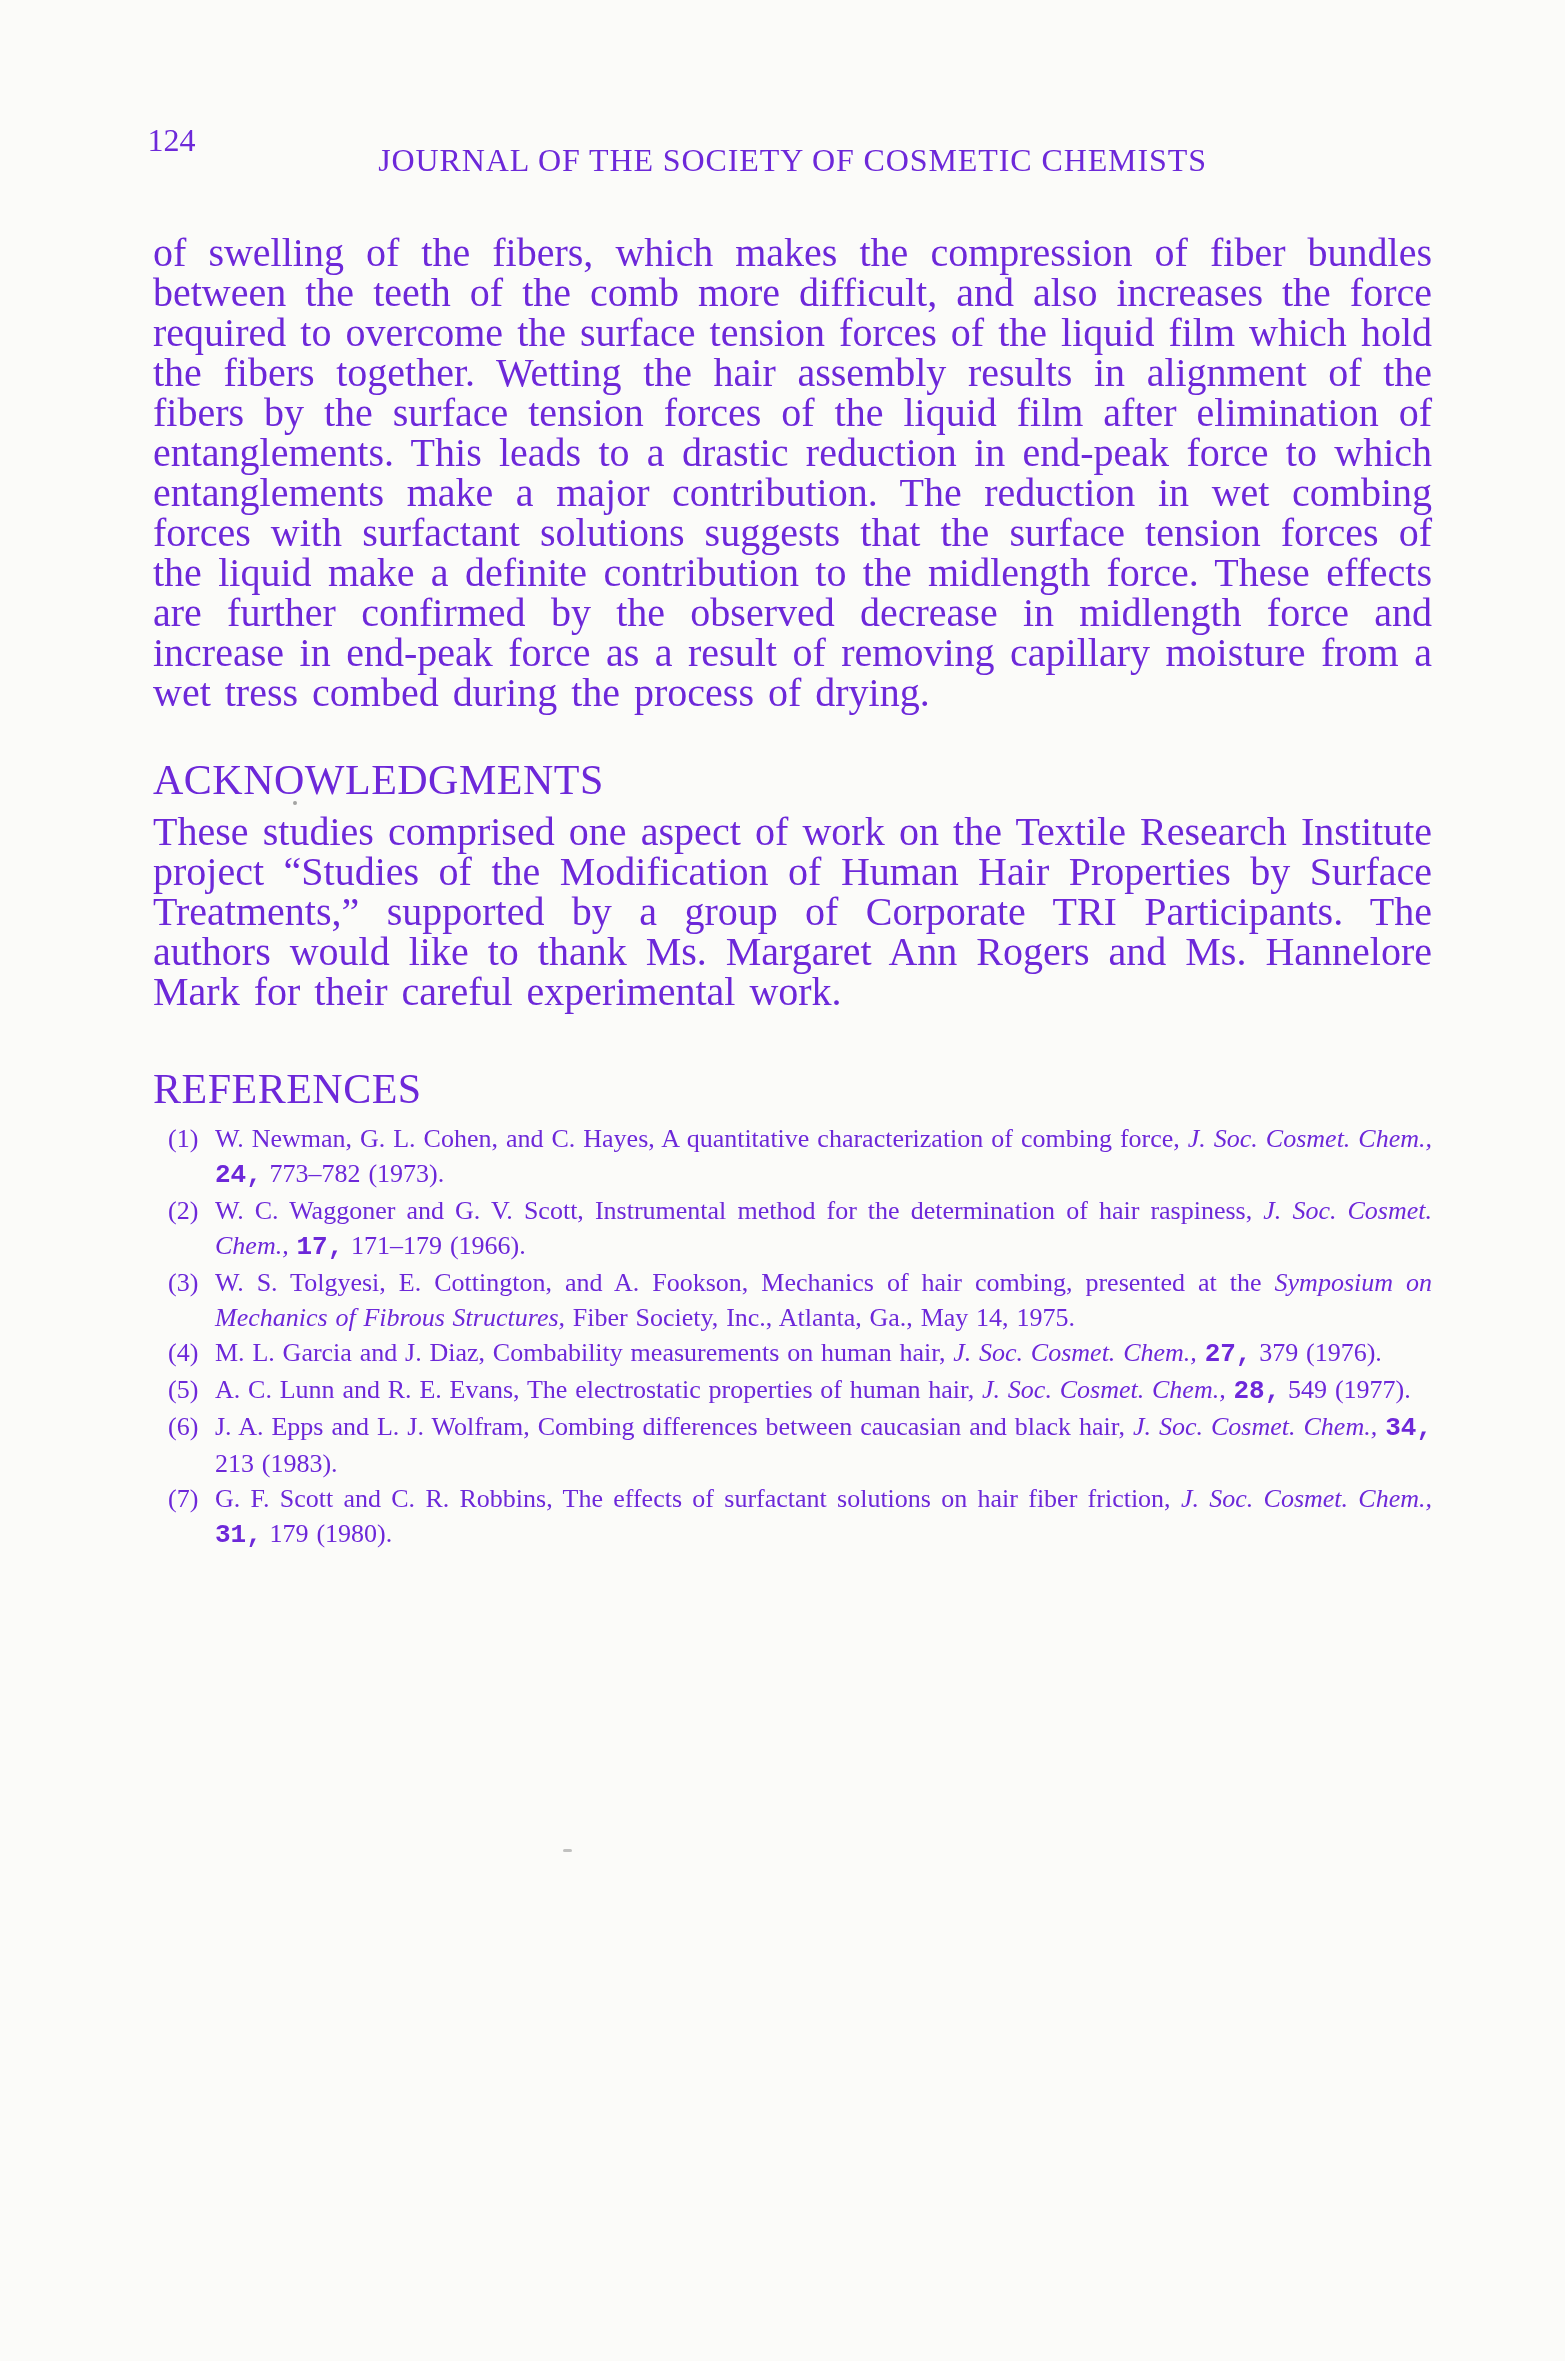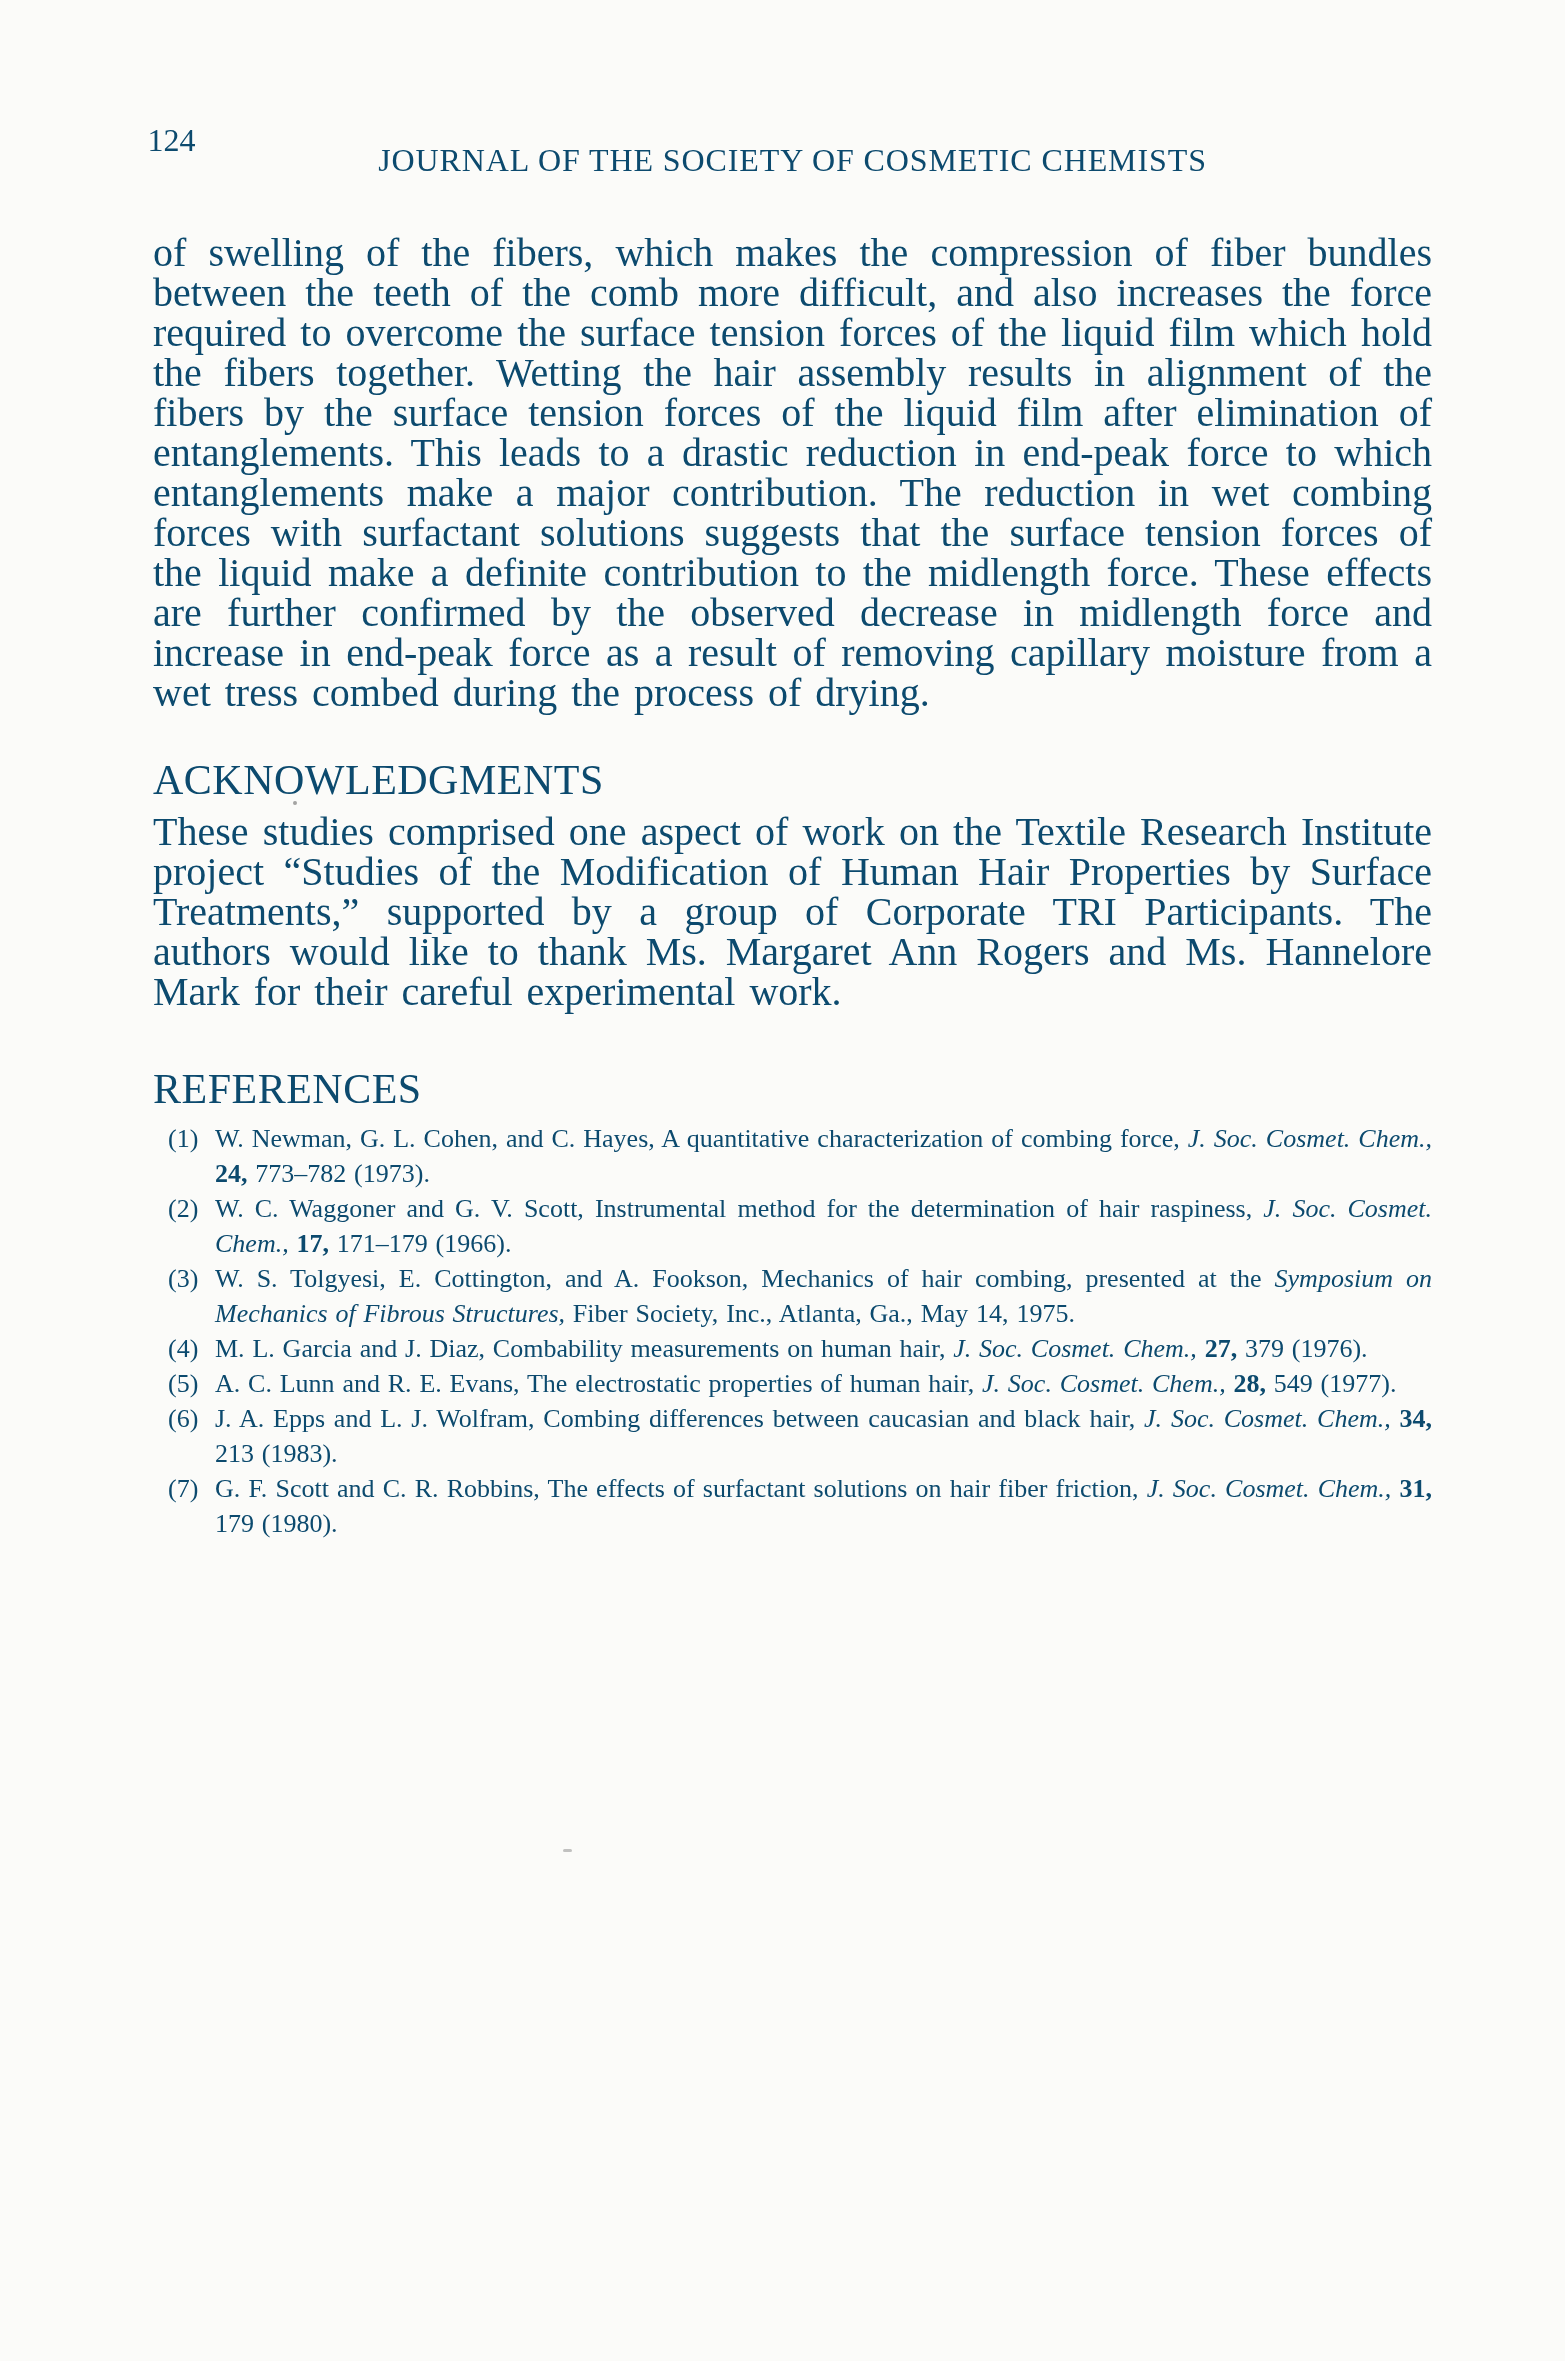--- a/index.html
+++ b/index.html
@@ -5,21 +5,21 @@
   html, body {
     margin: 0;
     padding: 0;
     background: #fbfbf9;
   }
   .page {
     position: relative;
     width: 1566px;
     height: 2362px;
     background: #fbfbf9;
-    color: #0c4a6e;
+    color: #6d28d9;
     font-family: "Liberation Serif", "DejaVu Serif", serif;
     overflow: hidden;
   }
   .running-head {
     position: absolute;
     top: 121px;
     left: 153px;
     width: 1279px;
     font-size: 32px;
     line-height: 38px;
@@ -74,21 +74,21 @@
   }
   .ref-item {
     position: relative;
     padding-left: 62px;
   }
   .ref-marker {
     position: absolute;
     left: 15px;
   }
   .it { font-style: italic; }
-  .bd { font-weight: bold; }
+  .bd { font-weight: bold; font-family: Liberation Mono, monospace; }
   .artifact {
     position: absolute;
     background: #3a3a3a;
     opacity: 0.45;
   }
   #artifact-dot {
     left: 293px; top: 801px;
     width: 3.8px; height: 3.8px;
     border-radius: 50%;
   }

